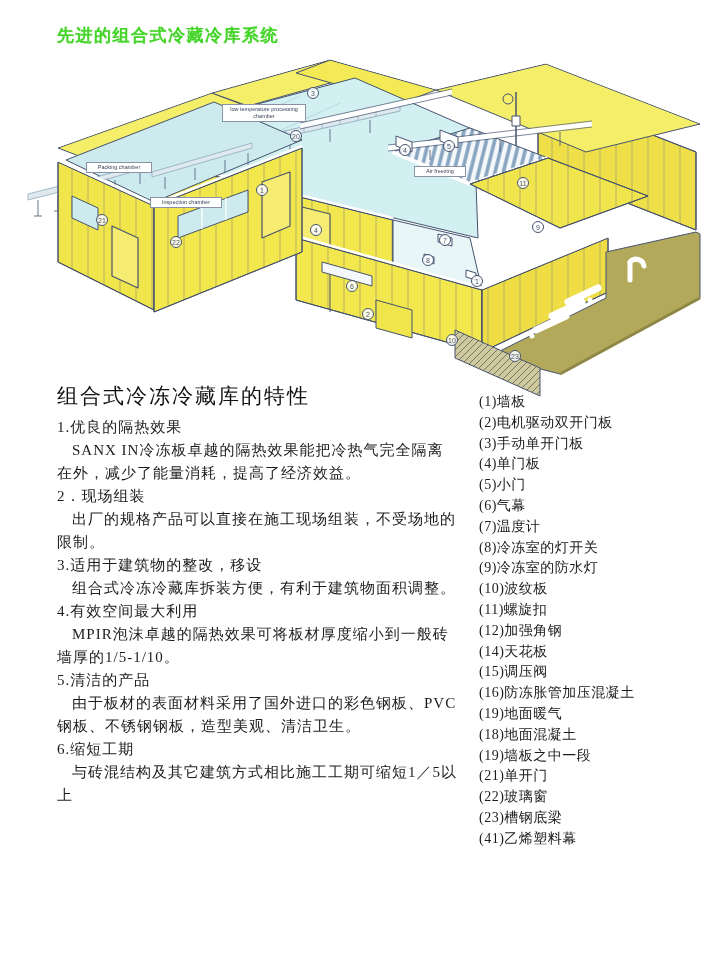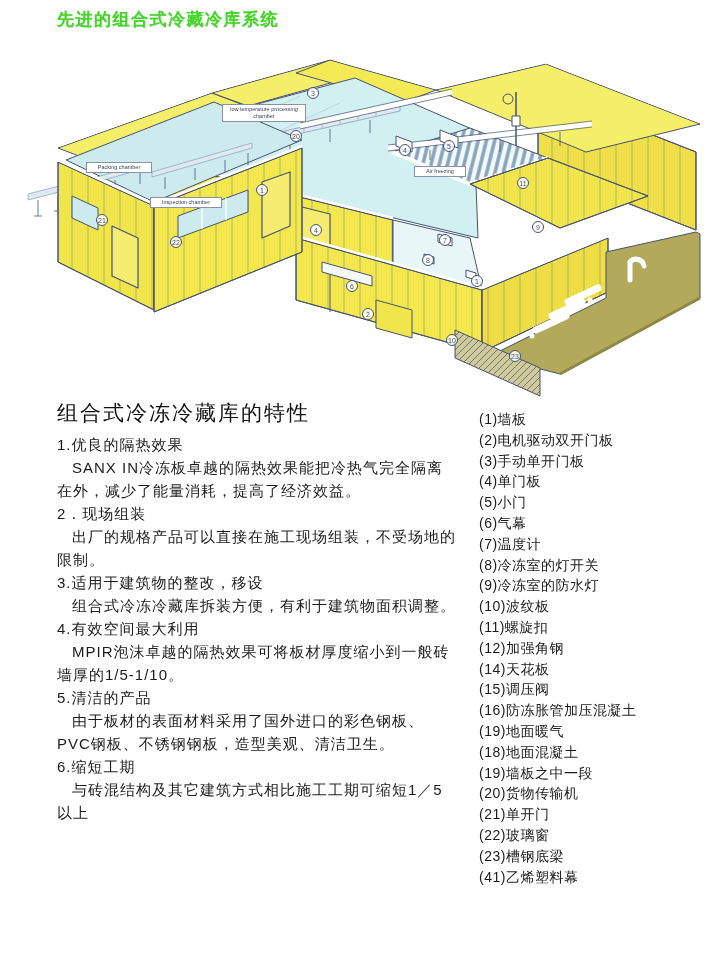--- a/index.html
+++ b/index.html
@@ -12,41 +12,41 @@
     --dock-olive:#b2a95b;
     --ink:#1c1c1c;
   }
   html,body{margin:0;padding:0;}
   body{
     width:720px;height:959px;position:relative;background:#ffffff;
     font-family:"Liberation Sans","DejaVu Sans",sans-serif;color:var(--ink);
     overflow:hidden;
   }
   .page-title{
-    position:absolute;left:57px;top:8px;
+    position:absolute;left:57px;top:24px;
     font-size:17px;font-weight:bold;letter-spacing:1.5px;
     color:var(--title-green);
     text-shadow:0 0 1px rgba(90,220,60,.55);
   }
   
   .illus{position:absolute;left:0;top:55px;width:720px;height:345px;}
   .illus svg{position:absolute;left:0;top:0;width:720px;height:345px;}
   .chamber-label{
     position:absolute;background:#ffffff;border:0.5px solid #8a93a6;
     color:#3a4254;font-size:5.5px;line-height:1.25;text-align:center;
     padding:1px 2px;white-space:normal;box-sizing:border-box;
   }
   .part-marker{
     position:absolute;width:12px;height:12px;border-radius:50%;
     border:1px solid var(--outline-navy);background:rgba(255,255,255,.85);
     color:var(--outline-navy);font-size:7px;line-height:12px;text-align:center;
     box-sizing:border-box;transform:translate(-50%,-50%);
   }
   
-  .textblock{position:absolute;left:57px;top:399px;width:640px;display:flex;}
+  .textblock{position:absolute;left:57px;top:382px;width:640px;display:flex;font-family:Liberation Serif, serif;}
   .col-left{width:400px;}
   .col-right{width:218px;margin-left:22px;padding-top:10px;}
   .section-heading{
     font-size:21px;font-weight:normal;letter-spacing:2px;
     margin:0 0 6px 0;color:#111;
   }
   .feat{margin:0;}
   .feat-title{font-size:15px;line-height:23px;letter-spacing:1px;}
   .feat-body{font-size:15px;line-height:23px;letter-spacing:1px;text-indent:1em;}
   .part-item{font-size:14px;line-height:20.8px;letter-spacing:0.5px;white-space:nowrap;}
@@ -254,19 +254,18 @@
       <div class="part-item">(9)冷冻室的防水灯</div>
       <div class="part-item">(10)波纹板</div>
       <div class="part-item">(11)螺旋扣</div>
       <div class="part-item">(12)加强角钢</div>
       <div class="part-item">(14)天花板</div>
       <div class="part-item">(15)调压阀</div>
       <div class="part-item">(16)防冻胀管加压混凝土</div>
       <div class="part-item">(19)地面暖气</div>
       <div class="part-item">(18)地面混凝土</div>
       <div class="part-item">(19)墙板之中一段</div>
-      <div class="part-item">(20)货物传输机</div>
       <div class="part-item">(21)单开门</div>
       <div class="part-item">(22)玻璃窗</div>
       <div class="part-item">(23)槽钢底梁</div>
       <div class="part-item">(41)乙烯塑料幕</div>
     </div>
 </div>
 
 </body></html>

